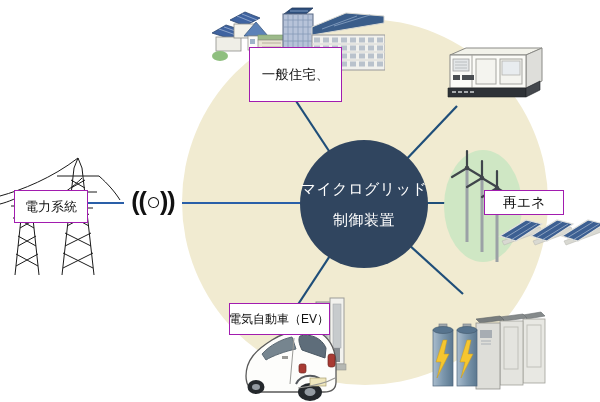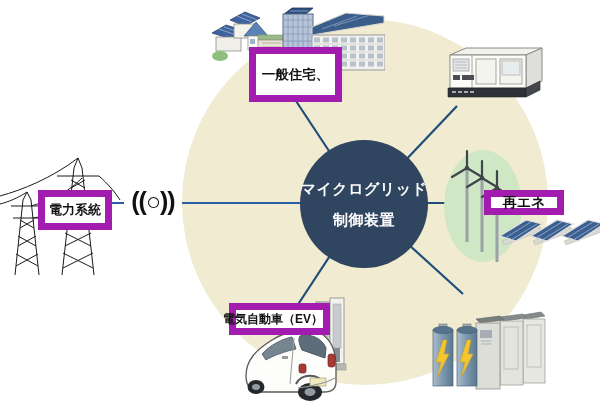--- a/index.html
+++ b/index.html
@@ -11,30 +11,30 @@
   .abs{position:absolute;}
   
   .zone{
     left:182px;top:19px;width:366px;height:366px;border-radius:50%;
     background:#f1ebd1;
   }
   
   .hub{
     left:300px;top:140px;width:128px;height:128px;border-radius:50%;
     background:#30455f;color:#fff;display:flex;flex-direction:column;
-    align-items:center;justify-content:center;font-weight:bold;font-size:15px;
+    align-items:center;justify-content:center;font-weight:normal;font-size:15px;
     line-height:1.55;letter-spacing:.5px;text-align:center;gap:8px;
   }
   
   .label{
     position:absolute;display:flex;flex-direction:column;align-items:center;justify-content:center;
-    background:#fff;border:7px solid #a21caf;font-weight:bold;color:#111;
+    background:#fff;border:1px solid #a21caf;font-weight:normal;color:#111;
     text-align:center;white-space:nowrap;
   }
-  .lbl-grid{left:14px;top:190px;width:74px;height:40px;font-size:13px;margin-left:24px;}
+  .lbl-grid{left:14px;top:190px;width:74px;height:33px;font-size:13px;}
   .lbl-consumers{left:249px;top:47px;width:93px;height:55px;font-size:13.5px;line-height:1.6;}
   .lbl-generator{left:450px;top:93px;width:75px;height:23px;font-size:13px;}
   .lbl-renewables{left:484px;top:190px;width:80px;height:25px;font-size:14px;}
   .lbl-battery{left:456px;top:290px;width:58px;height:22px;font-size:13px;}
   .lbl-ev{left:229px;top:303px;width:101px;height:32px;font-size:12px;align-items:flex-end;}
   
   .breaker{
     left:124px;top:184px;width:58px;height:34px;background:#fff;
     display:flex;align-items:center;justify-content:center;
     font-size:25px;font-weight:bold;color:#111;letter-spacing:-1px;line-height:1;

